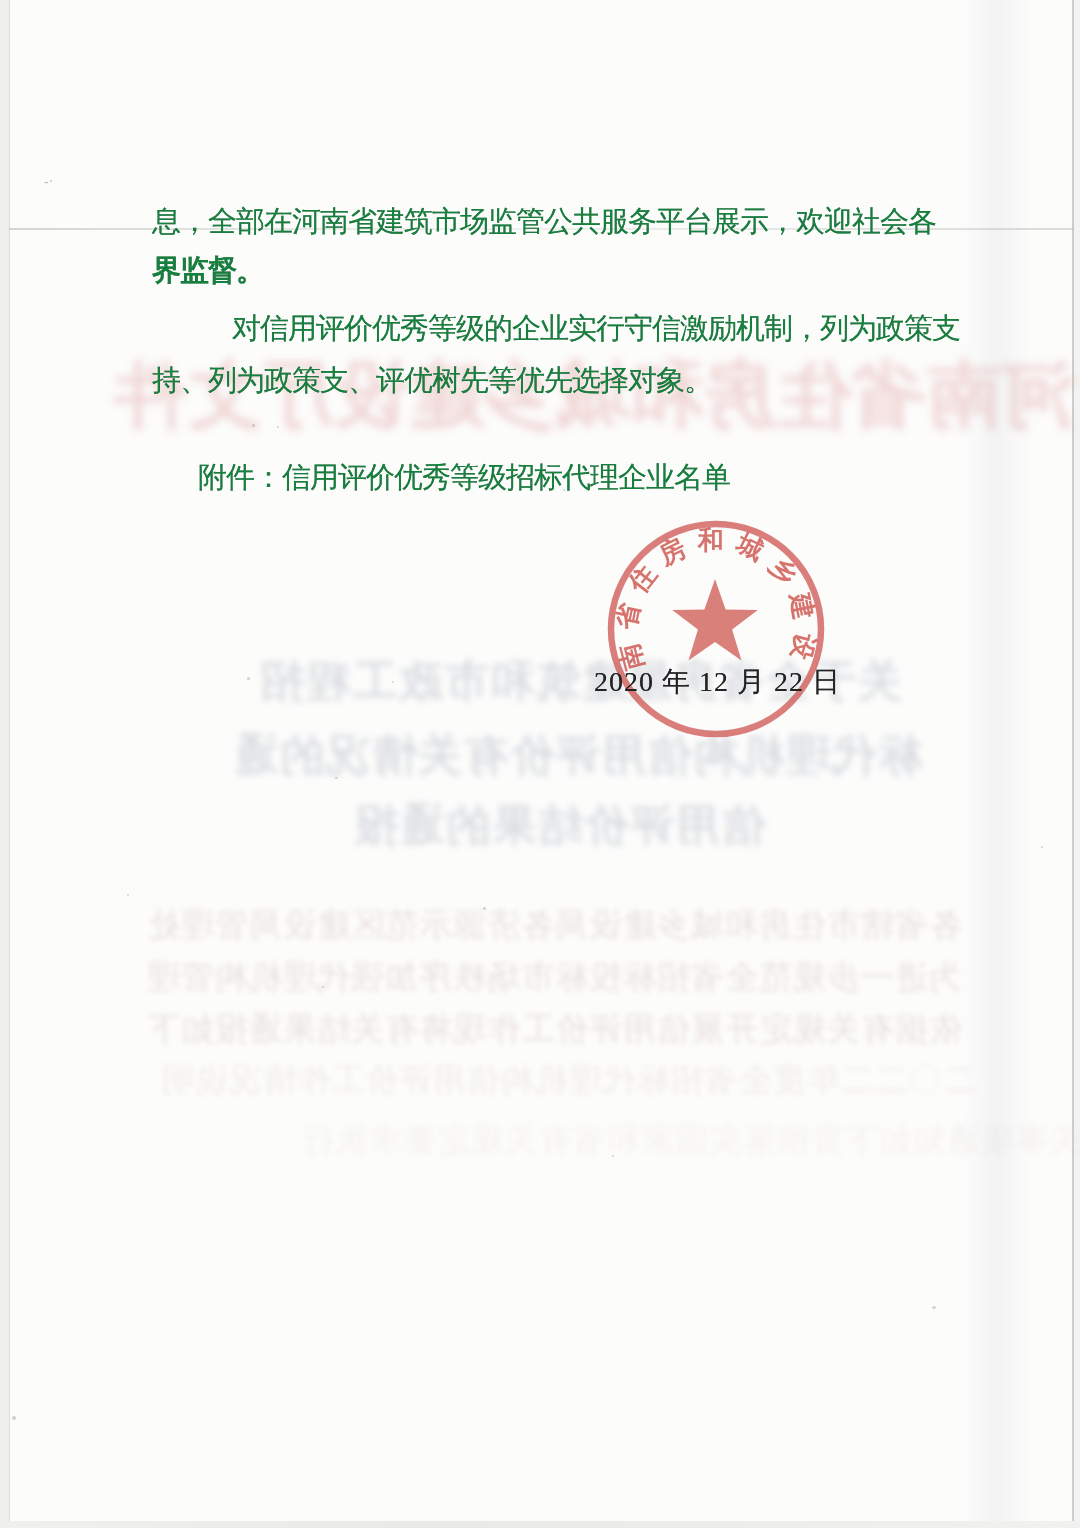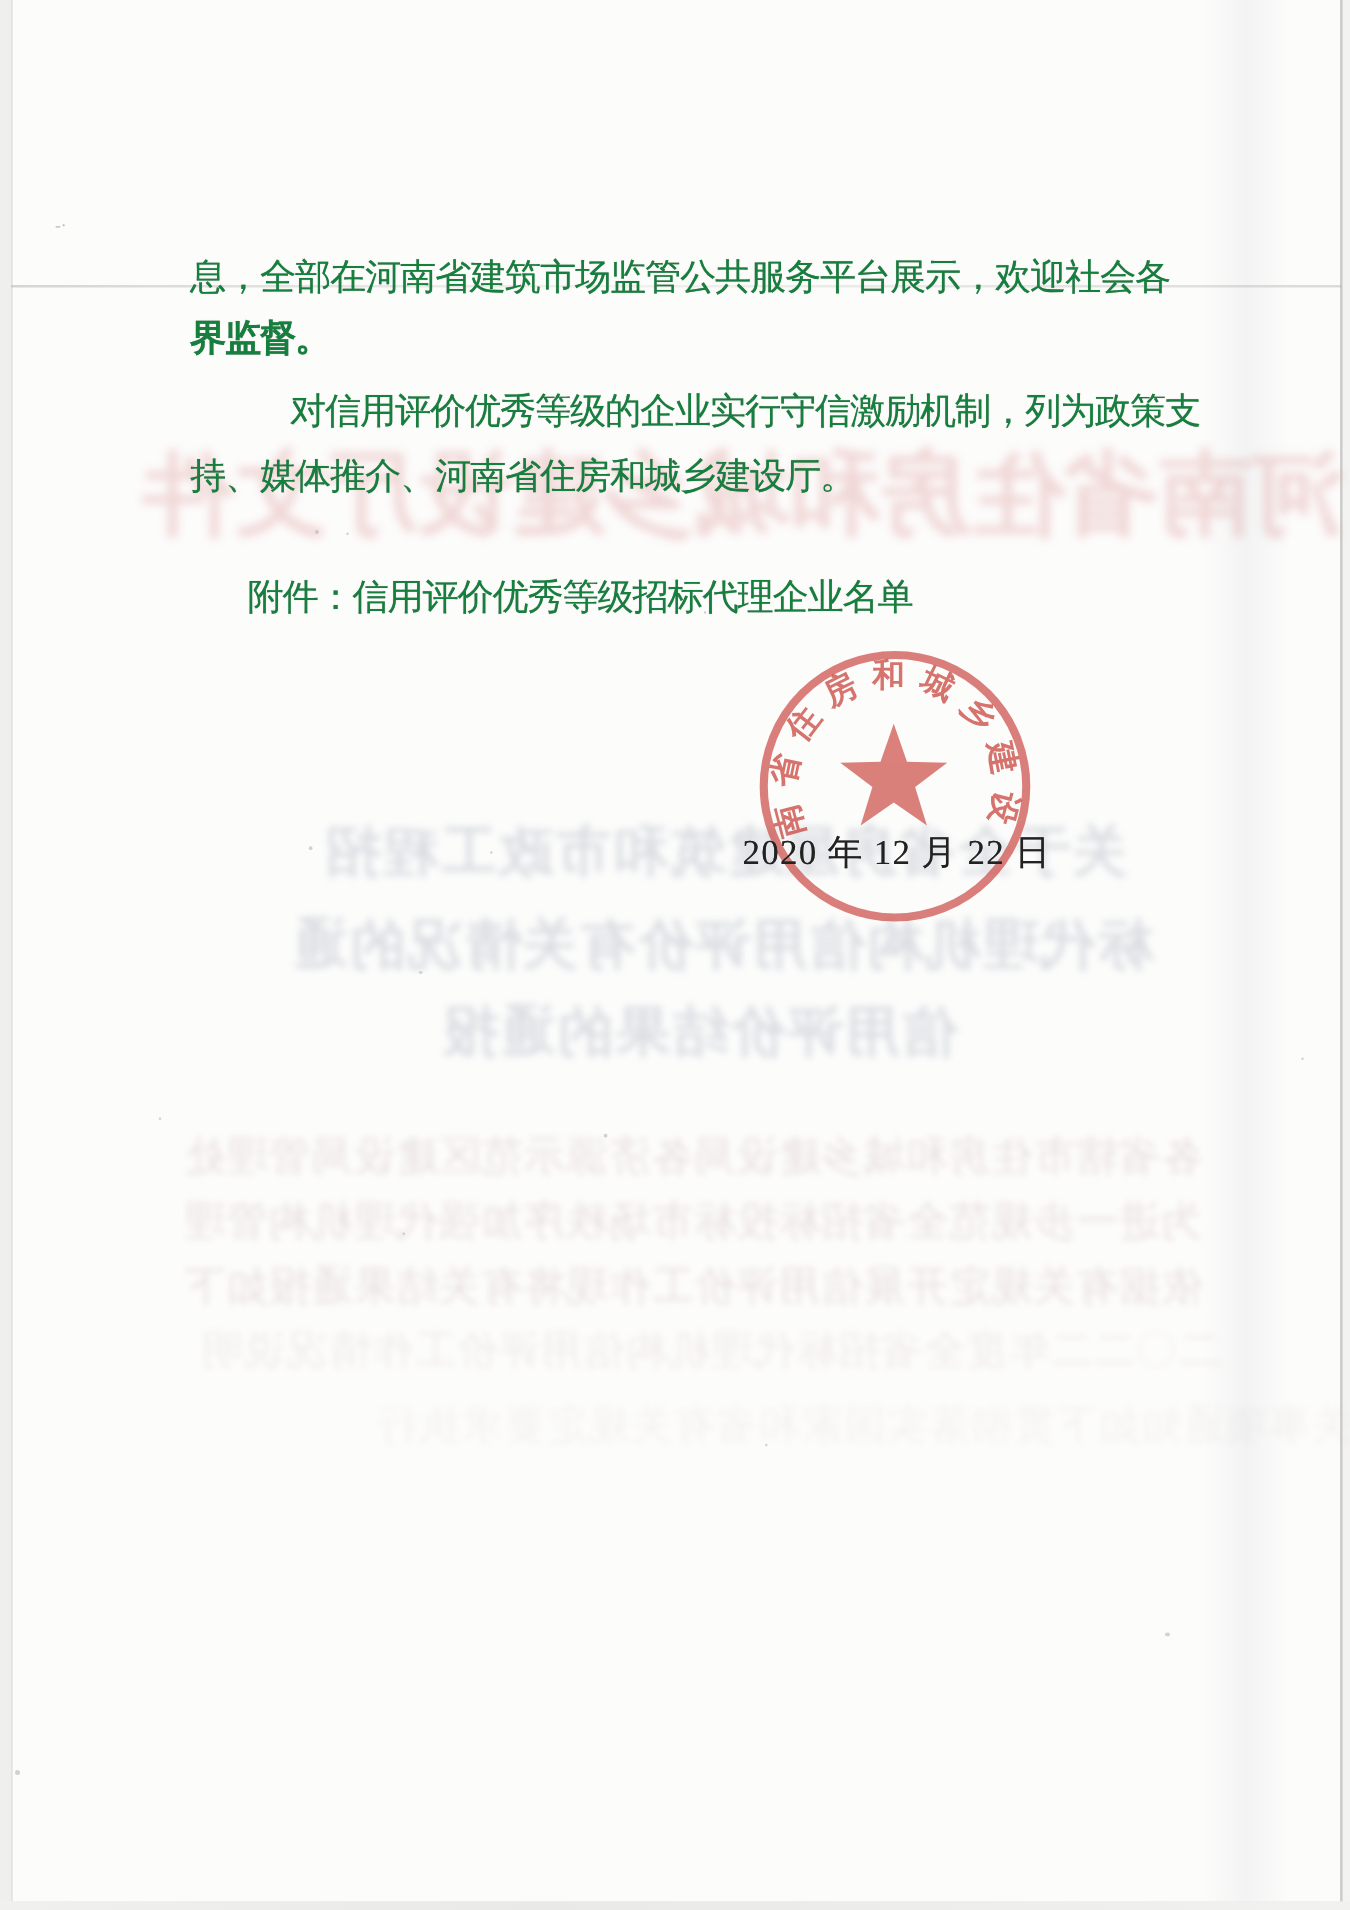--- a/index.html
+++ b/index.html
@@ -111,21 +111,21 @@
       <text font-size="26" font-weight="bold" fill="#c9443e" fill-opacity="0.88" letter-spacing="10.5" font-family="Liberation Serif, DejaVu Serif, serif">
         <textPath href="#sealArc" startOffset="50%" text-anchor="middle">河南省住房和城乡建设厅</textPath>
       </text>
       <polygon points="119,69 129.6,99.4 161.8,100.1 136.1,119.6 145.5,150.4 119,132 92.5,150.4 101.9,119.6 76.2,100.1 108.4,99.4" fill="#cc4a42" fill-opacity="0.82"></polygon>
     </g>
   </svg>
 
   <div class="line" style="left:152px;top:202px;">息，全部在河南省建筑市场监管公共服务平台展示，欢迎社会各</div>
   <div class="line" style="left:152px;top:251px;font-weight:bold;">界监督。</div>
   <div class="line" style="left:216px;top:309px;margin-left:16px;">对信用评价优秀等级的企业实行守信激励机制，列为政策支</div>
-  <div class="line" style="left:152px;top:361px;">持、媒体推介、河南省住房和城乡建设厅。</div>
+  <div class="line" style="left:152px;top:361px;">持、列为政策支、评优树先等优先选择对象。</div>
   <div class="line" style="left:198px;top:458px;text-align:right;">附件：信用评价优秀等级招标代理企业名单</div>
 
   <div class="date-line" style="left:594px;top:663px;">2020 年 12 月 22 日</div>
 
   <div class="pencil" style="left:44px;top:174px;">-·</div>
   <div class="speck" style="left:252px;top:424px;width:3px;height:3px;"></div>
   <div class="speck" style="left:277px;top:426px;width:2px;height:2px;"></div>
   <div class="speck" style="left:563px;top:489px;width:2px;height:2px;"></div>
   <div class="speck" style="left:247px;top:677px;width:3px;height:3px;"></div>
   <div class="speck" style="left:392px;top:681px;width:2px;height:2px;"></div>

